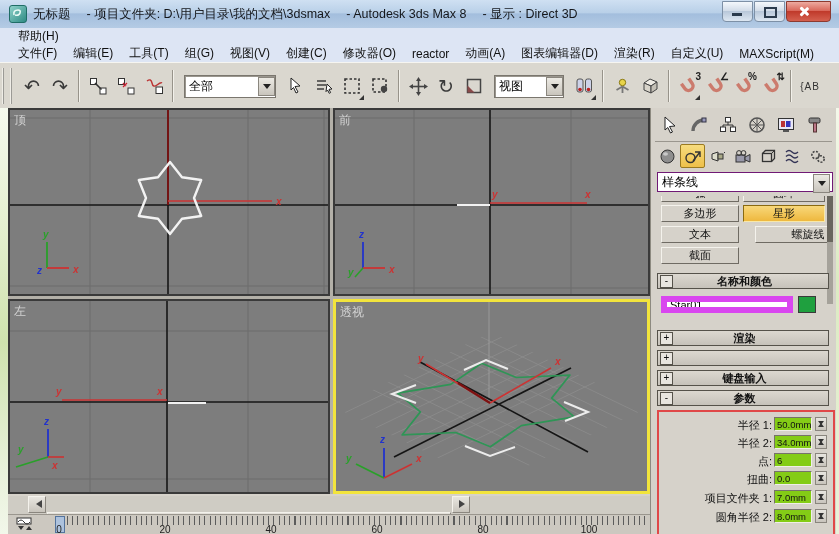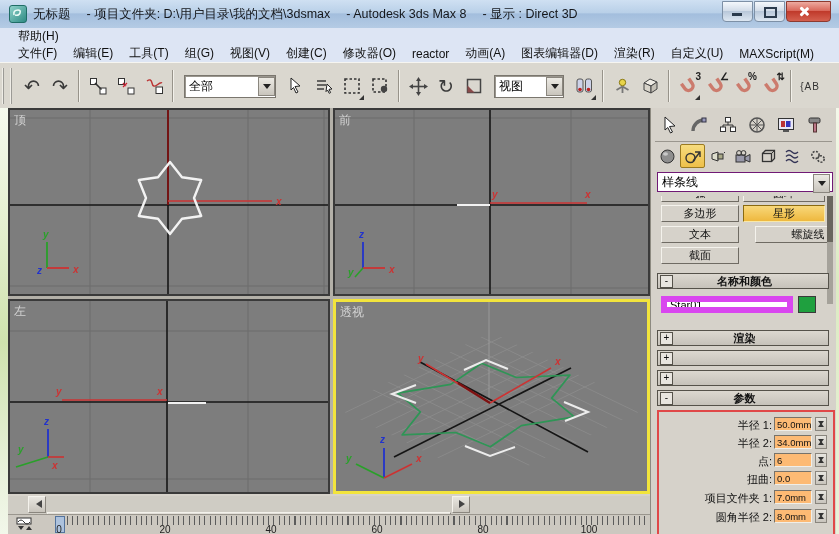--- a/index.html
+++ b/index.html
@@ -88,21 +88,21 @@
   .rollout .pm{width:11px;height:11px;margin-left:2px;background:#e8e5df;border:1px solid #55524a;
     font-size:10px;line-height:9px;text-align:center;color:#111;}
   .rollout .rtitle{flex:1;text-align:center;font-size:11px;font-weight:bold;color:#111;margin-right:12px;}
   .namerow{position:absolute;left:10px;top:188px;width:168px;height:17px;}
   .namefield{position:absolute;left:0;top:0;width:132px;height:17px;background:#fff;border:6px solid #d946ef;
     box-sizing:border-box;font-size:11px;font-family:"Liberation Sans",sans-serif;padding:0 3px;}
   .swatch{position:absolute;left:137px;top:0;width:18px;height:17px;border:1px solid #3a3a3a;box-sizing:border-box;}
   .paramsbox{position:absolute;left:6px;top:302px;width:178px;height:140px;border:2.5px solid #e04848;box-sizing:border-box;}
   .prow{position:absolute;left:17px;width:168px;height:17px;}
   .plabel{position:absolute;right:72px;top:2px;font-size:11px;color:#111;white-space:nowrap;}
-  .pfield{position:absolute;right:32px;top:1px;width:38px;height:14px;background:#fdba74;border:1px solid #76726a;
+  .pfield{position:absolute;right:32px;top:1px;width:38px;height:14px;background:#84cc16;border:1px solid #76726a;
     border-bottom-color:#f0eee8;border-right-color:#f0eee8;box-sizing:border-box;font-size:9.5px;padding:1px 0 0 2px;color:#111;}
   .spinner{position:absolute;right:17px;top:1px;width:12px;height:14px;background:linear-gradient(#e8e6e0,#c8c4bc);
     border:1px solid #8a867e;box-sizing:border-box;}
   .spinner:before{content:"";position:absolute;left:2px;top:2px;border:3px solid transparent;border-bottom:4px solid #333;}
   .spinner:after{content:"";position:absolute;left:2px;bottom:2px;border:3px solid transparent;border-top:4px solid #333;}
   svg{overflow:visible}
   .axt{font-size:10px;font-weight:bold;font-style:italic;}
 </style>
 </head>
 <body>
@@ -583,20 +583,21 @@
 
     <div class="rollout" style="top:222px">
       <span class="pm">+</span>
       <span class="rtitle">渲染</span>
     </div>
     <div class="rollout" style="top:242px">
       <span class="pm">+</span>
     </div>
     <div class="rollout" style="top:262px">
       <span class="pm">+</span>
+      <span class="rtitle">键盘输入</span>
     </div>
     <div class="rollout" style="top:282px">
       <span class="pm">-</span>
       <span class="rtitle">参数</span>
     </div>
 
     <div class="paramsbox">
       <div class="prow" style="top:4px">
         <span class="plabel">半径 1:</span>
         <div class="pfield">50.0mm</div>

